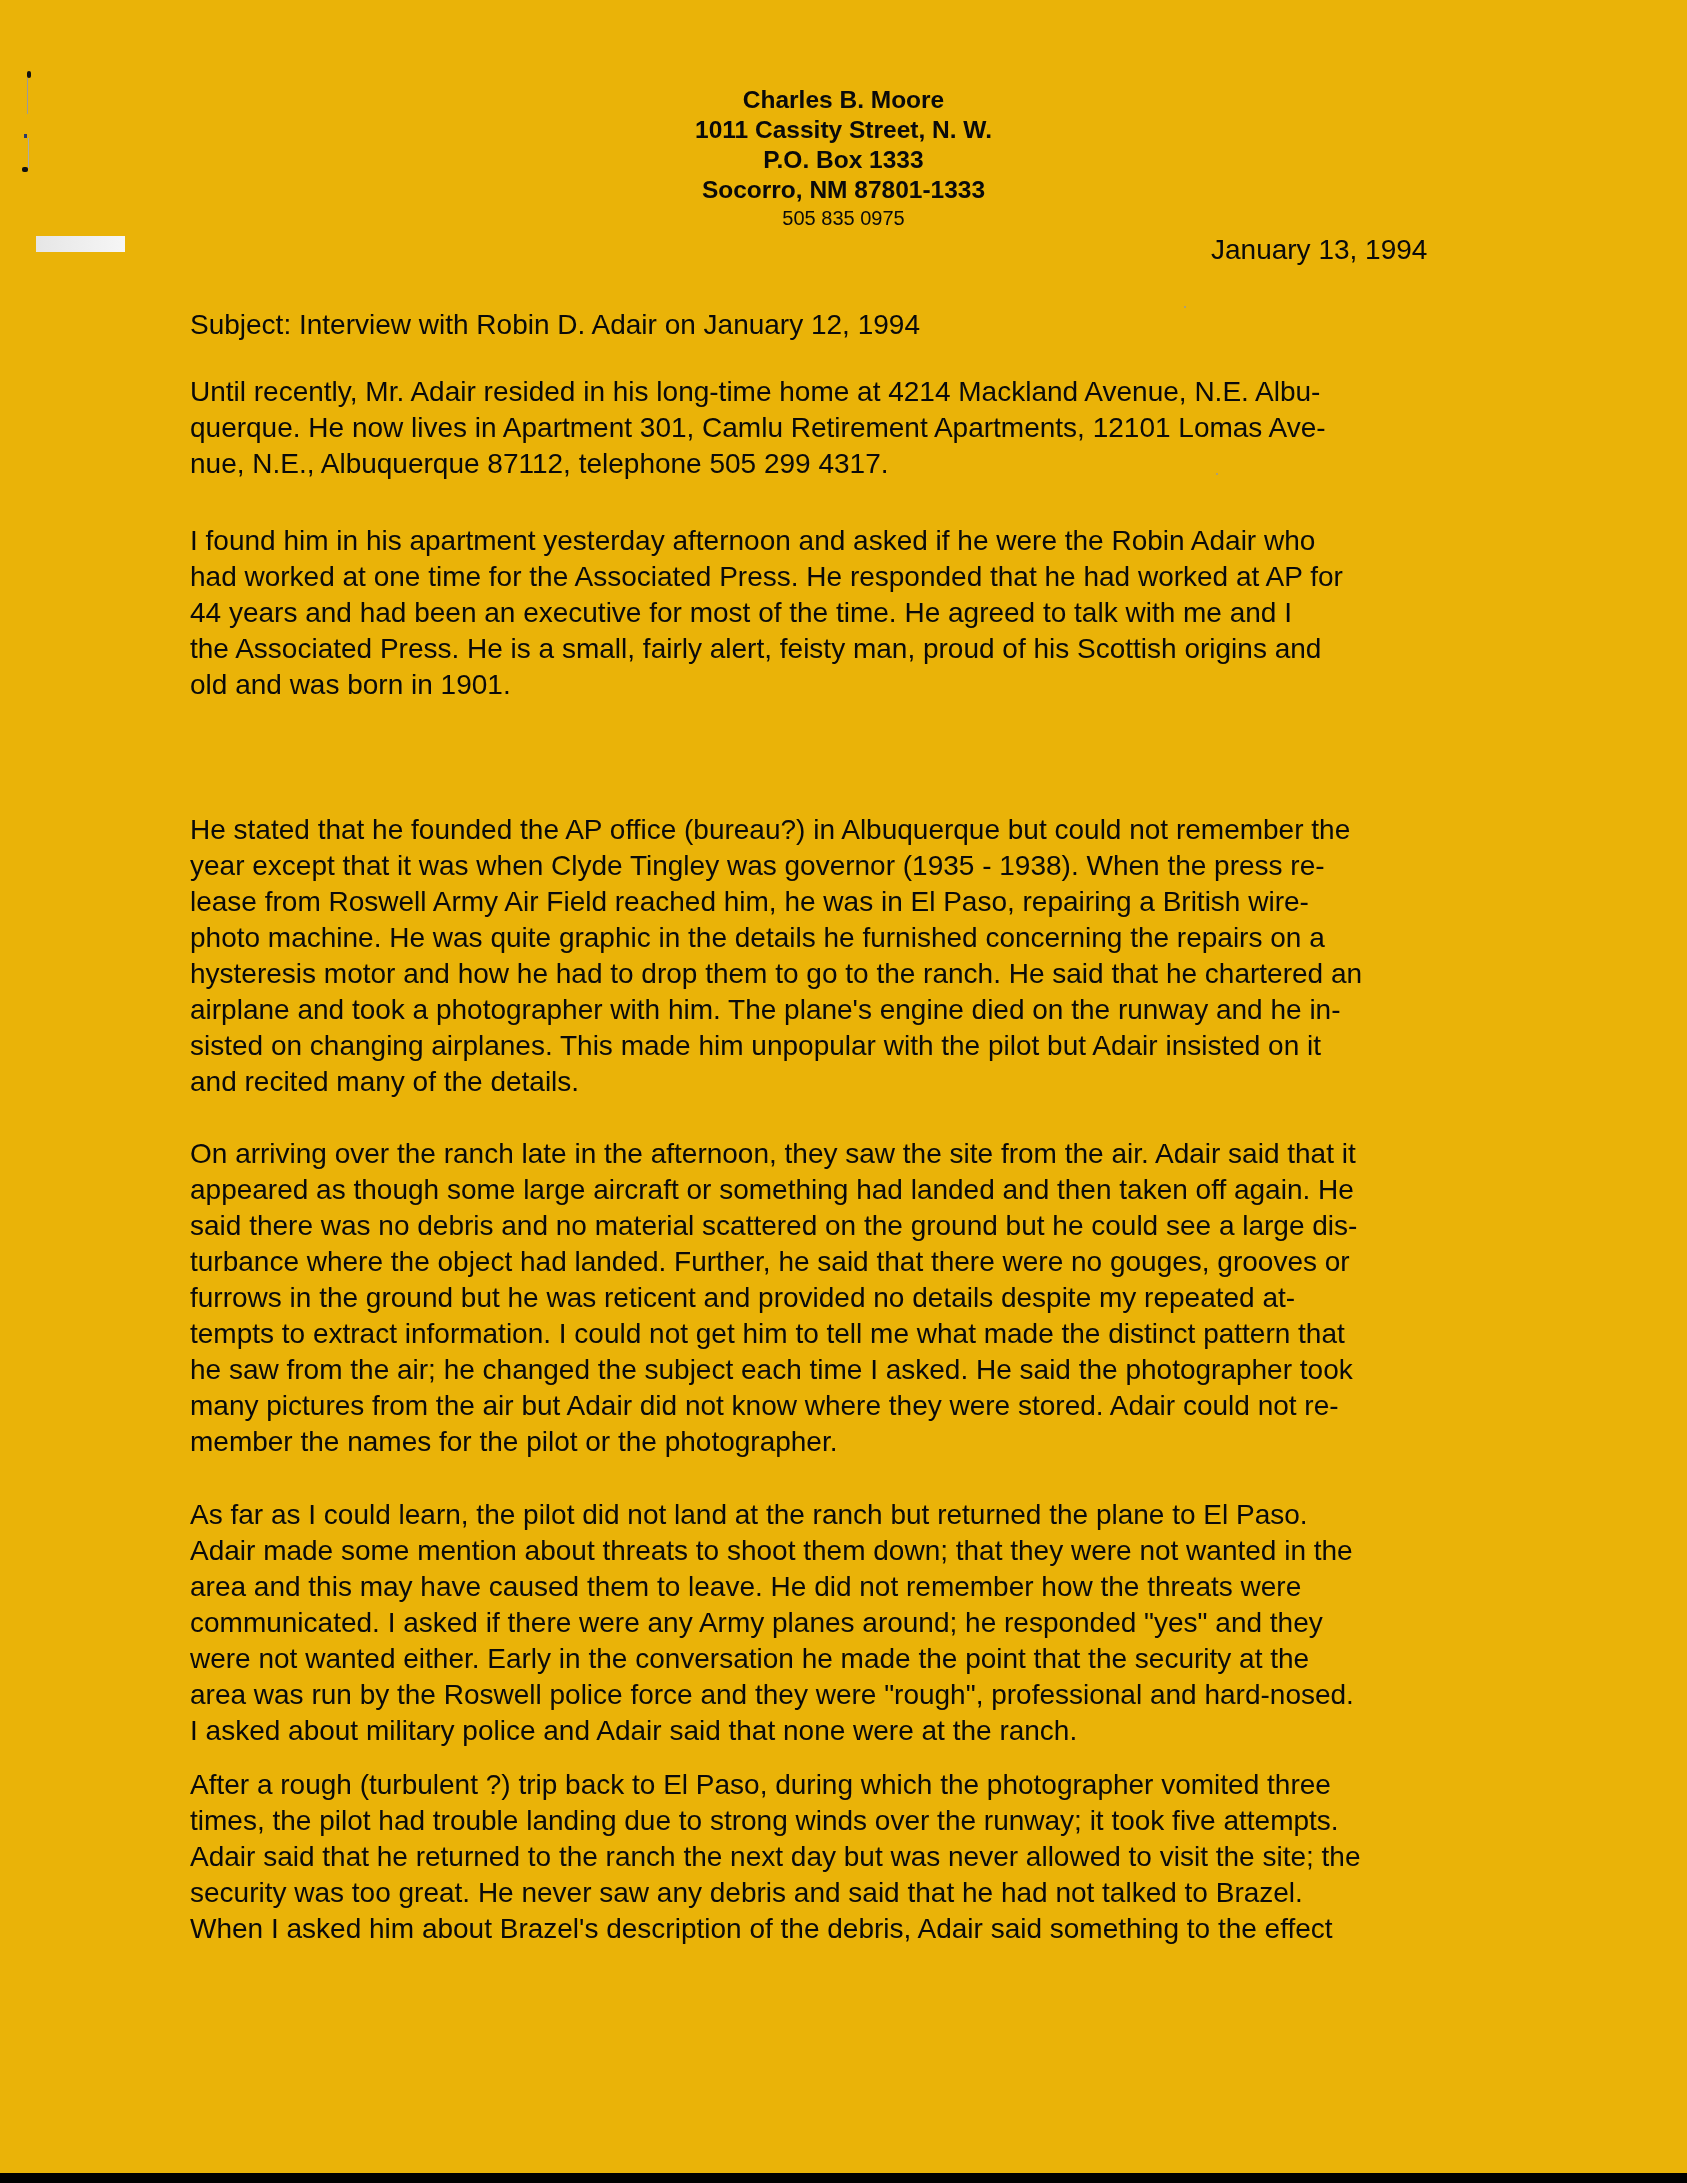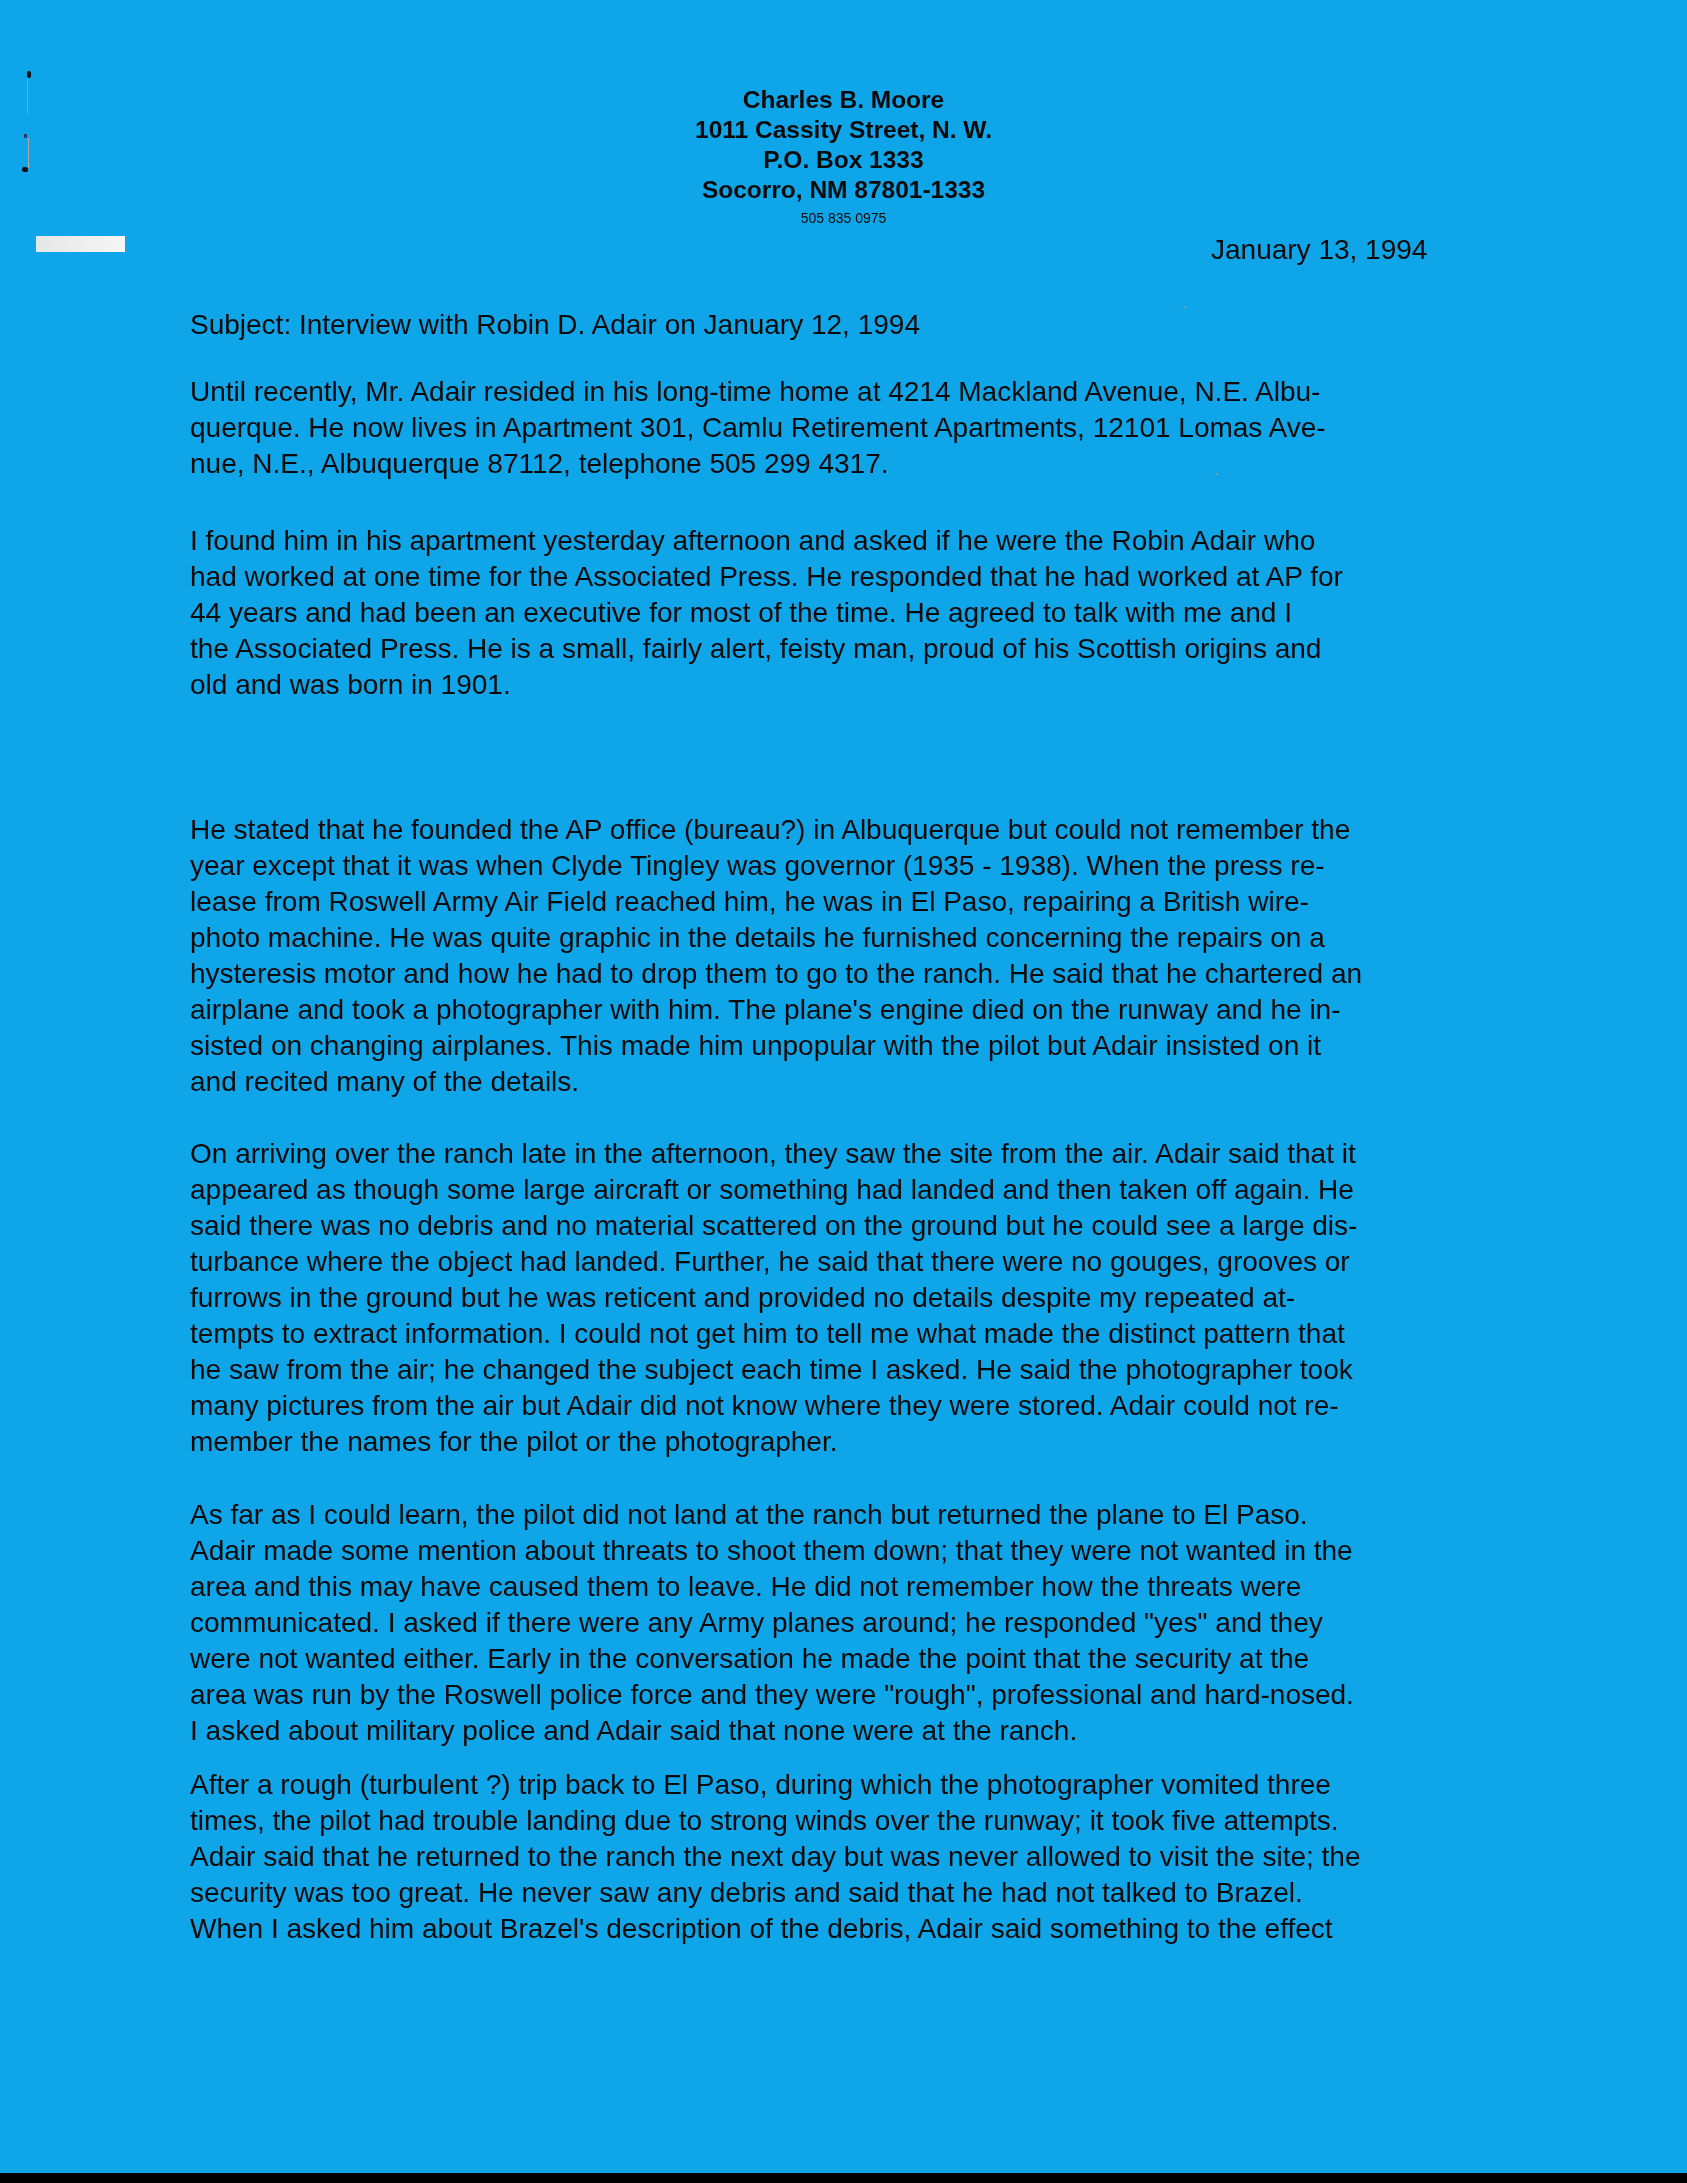--- a/index.html
+++ b/index.html
@@ -13,38 +13,38 @@
       position: relative;
       overflow: hidden;
       font-family: "Liberation Sans", sans-serif;
       color: #0a0a0a;
     }
     .page {
       position: absolute;
       left: 0; top: 0;
       width: 1687px;
       height: 2183px;
-      background: #0ea5e9;
+      background: #eab308;
     }
     .letterhead {
       position: absolute;
       left: 0;
       width: 1687px;
       top: 85px;
       text-align: center;
     }
     .lh-line {
       font-weight: bold;
       font-size: 24.5px;
       line-height: 30px;
       white-space: nowrap;
     }
     .lh-phone {
       font-weight: normal;
-      font-size: 14px;
+      font-size: 20px;
       line-height: 26.5px;
       white-space: nowrap;
     }
     .date {
       position: absolute;
       left: 1211px;
       top: 233px;
       font-size: 28px;
       line-height: 33px;
       white-space: nowrap;

